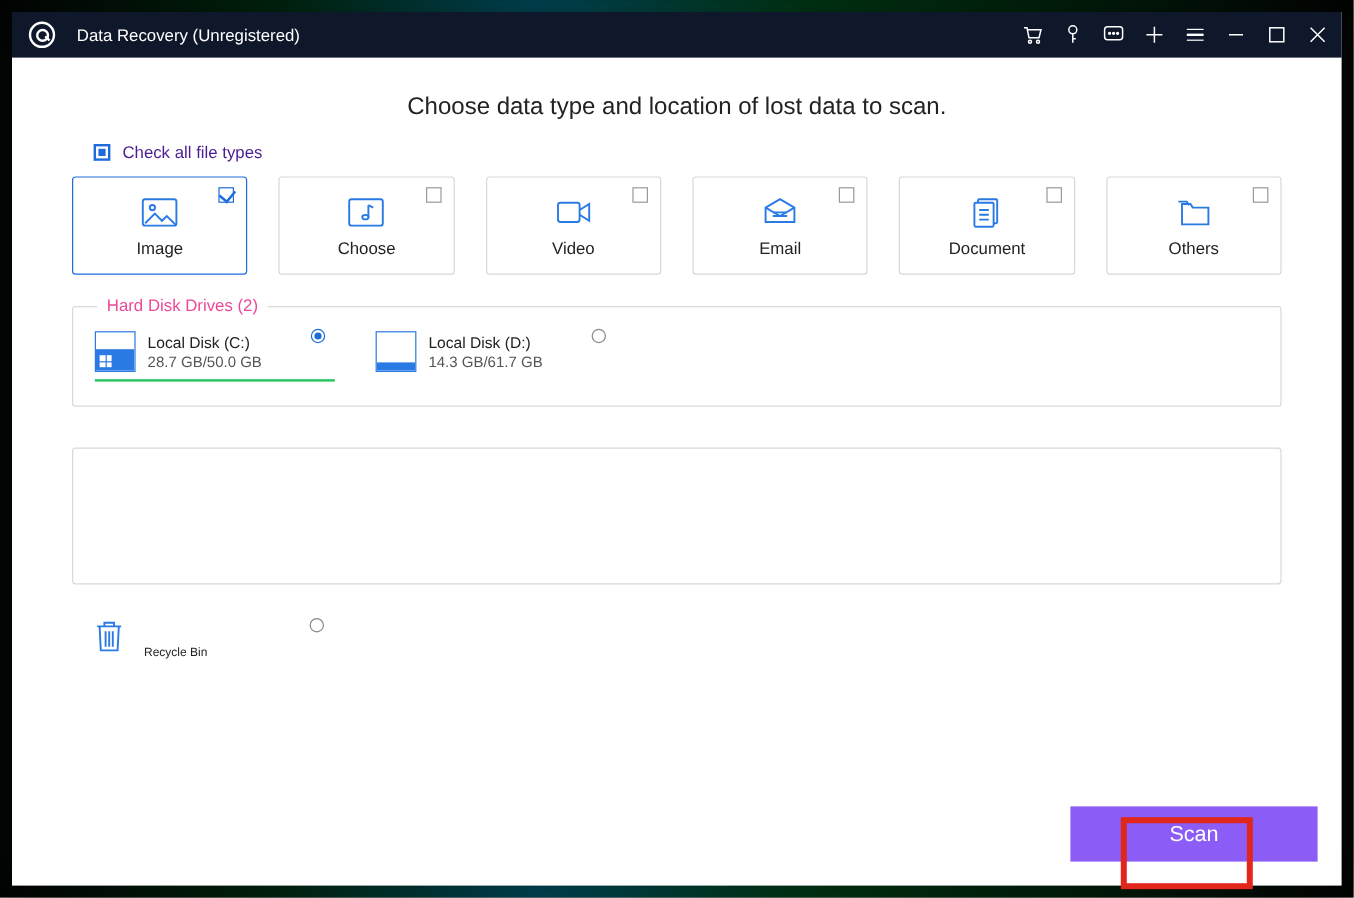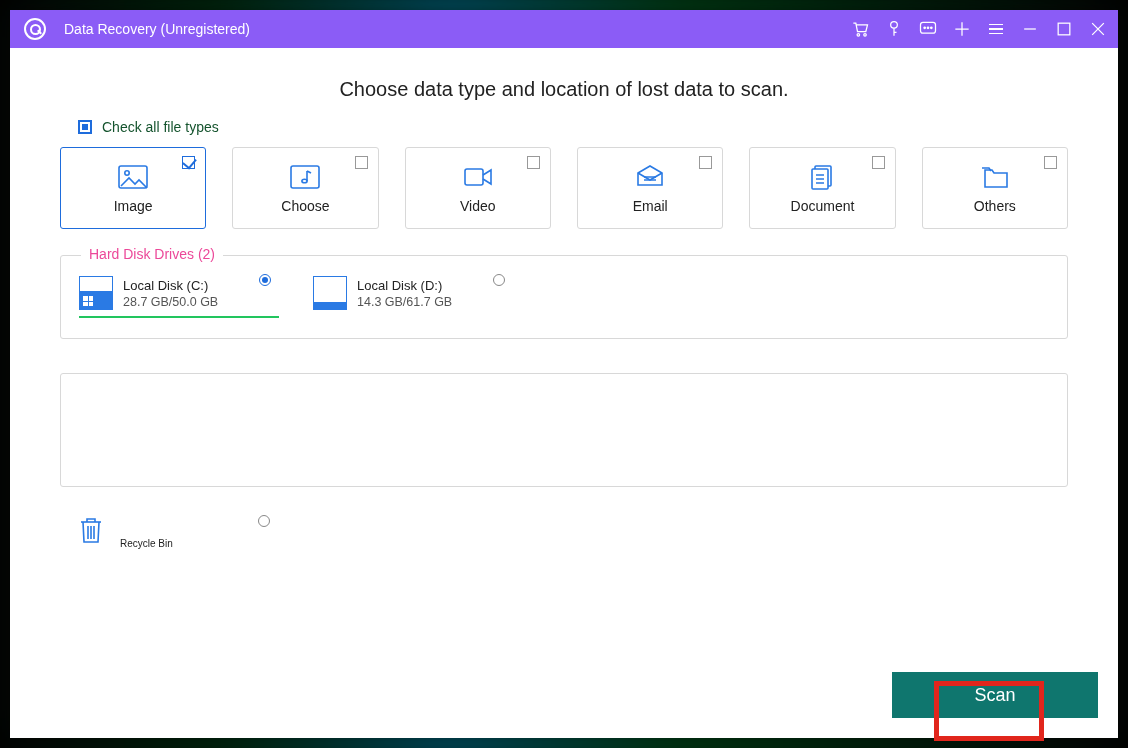--- a/index.html
+++ b/index.html
@@ -18,21 +18,21 @@
   }
   .window {
     position: absolute;
     left: 10px; top: 10px; right: 10px; bottom: 10px;
     background: #fff;
     display: flex; flex-direction: column;
     box-shadow: 0 0 12px rgba(0,0,0,.6);
   }
   .titlebar {
     height: 38px;
-    background: #8b5cf6;
+    background: #0f172a;
     display: flex; align-items: center;
     color: #fff;
     padding: 0 10px 0 14px;
     font-size: 14px;
   }
   .titlebar .logo {
     width: 22px; height: 22px;
     border: 2px solid #fff; border-radius: 50%;
     position: relative; margin-right: 18px;
   }
@@ -62,21 +62,21 @@
     position: relative;
   }
   .headline {
     text-align: center;
     font-size: 20px;
     color: #222;
     margin: 4px 0 18px;
   }
   .checkall {
     display: flex; align-items: center; gap: 10px;
-    font-size: 14px; color: #14532d;
+    font-size: 14px; color: #4c1d95;
     margin-left: 18px; margin-bottom: 12px;
   }
   .cb-indet {
     width: 14px; height: 14px; border: 2px solid #1e6cdc;
     display: inline-flex; align-items: center; justify-content: center;
   }
   .cb-indet .inner { width: 6px; height: 6px; background: #1e6cdc; }
 
   .type-grid {
     display: grid;
@@ -173,21 +173,21 @@
     position: absolute; top: 0px; right: 8px;
     width: 12px; height: 12px; border: 1.5px solid #888; border-radius: 50%;
   }
   .recycle svg { stroke: #2a7ae4; fill: none; stroke-width: 1.6; }
   .recycle .rname { font-size: 10px; color: #222; margin-bottom: 0; }
 
   .scan-btn {
     position: absolute;
     right: 20px; bottom: 20px;
     width: 206px; height: 46px;
-    background: #0f766e;
+    background: #8b5cf6;
     color: #fff; font-size: 18px;
     display: flex; align-items: center; justify-content: center;
     cursor: pointer; border: none;
   }
   .callout {
     position: absolute;
     border: 5px solid #e1261c;
     pointer-events: none;
   }
   .sect-emptypad { height: 72px; }

